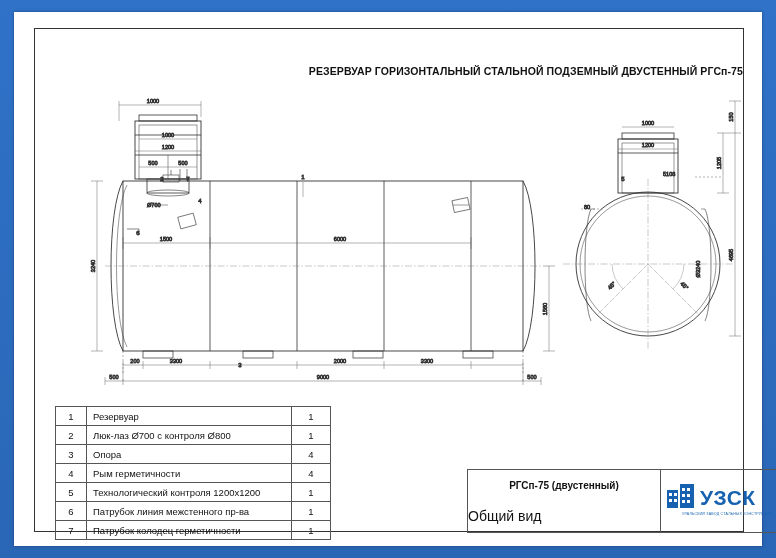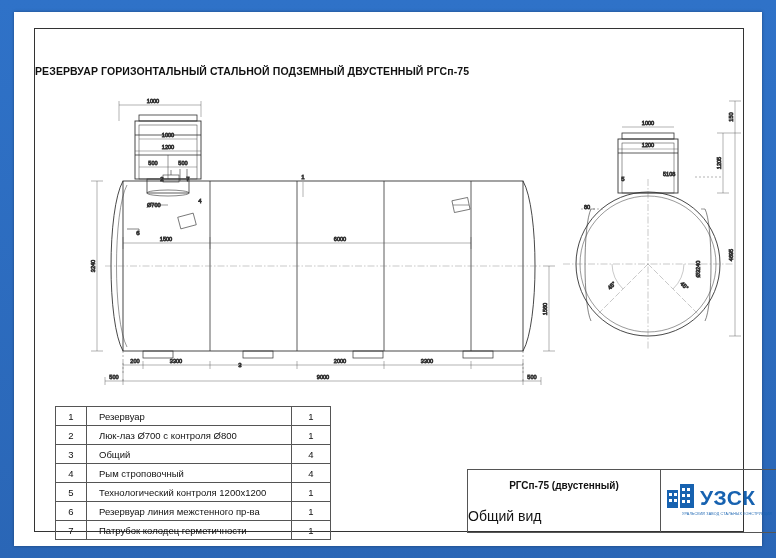--- a/index.html
+++ b/index.html
@@ -27,21 +27,21 @@
   .sheet-border {
     position: absolute;
     left: 20px; top: 16px;
     width: 708px; height: 502px;
     border: 1px solid #333;
   }
   .title-main {
     position: absolute;
     left: 0; top: 36px;
     width: 708px;
-    text-align: left;
+    text-align: right;
     font-size: 10.5px;
     font-weight: bold;
     color: #111;
     letter-spacing: 0.1px;
   }
   svg.draw {
     position: absolute;
     left: 0; top: 0;
     width: 708px; height: 502px;
     overflow: visible;
@@ -57,21 +57,21 @@
     color: #111;
   }
   .legend td {
     border: 1px solid #555;
     padding: 2px 4px;
     height: 14px;
     line-height: 13px;
   }
   .legend td.num { width: 22px; text-align: center; }
   .legend td.qty { width: 30px; text-align: center; }
-  .legend td.nm  { text-align: left; padding-left: 12px; }
+  .legend td.nm  { text-align: left; padding-left: 6px; }
 
   
   .stamp {
     position: absolute;
     left: 384px;
     top: 440px;
     width: 324px;
     height: 62px;
     border: 1px solid #555;
     margin-left: 48px;
@@ -316,36 +316,36 @@
             <td class="nm">Резервуар</td>
             <td class="qty">1</td>
           </tr>
           <tr>
             <td class="num">2</td>
             <td class="nm">Люк-лаз Ø700 с контроля Ø800</td>
             <td class="qty">1</td>
           </tr>
           <tr>
             <td class="num">3</td>
-            <td class="nm">Общий</td>
+            <td class="nm">Опора</td>
             <td class="qty">4</td>
           </tr>
           <tr>
             <td class="num">4</td>
-            <td class="nm">Рым строповочный</td>
+            <td class="nm">Рым герметичности</td>
             <td class="qty">4</td>
           </tr>
           <tr>
             <td class="num">5</td>
             <td class="nm">Технологический контроля 1200х1200</td>
             <td class="qty">1</td>
           </tr>
           <tr>
             <td class="num">6</td>
-            <td class="nm">Резервуар линия межстенного пр-ва</td>
+            <td class="nm">Патрубок линия межстенного пр-ва</td>
             <td class="qty">1</td>
           </tr>
           <tr>
             <td class="num">7</td>
             <td class="nm">Патрубок колодец герметичности</td>
             <td class="qty">1</td>
           </tr>
         </tbody>
       </table>
 

